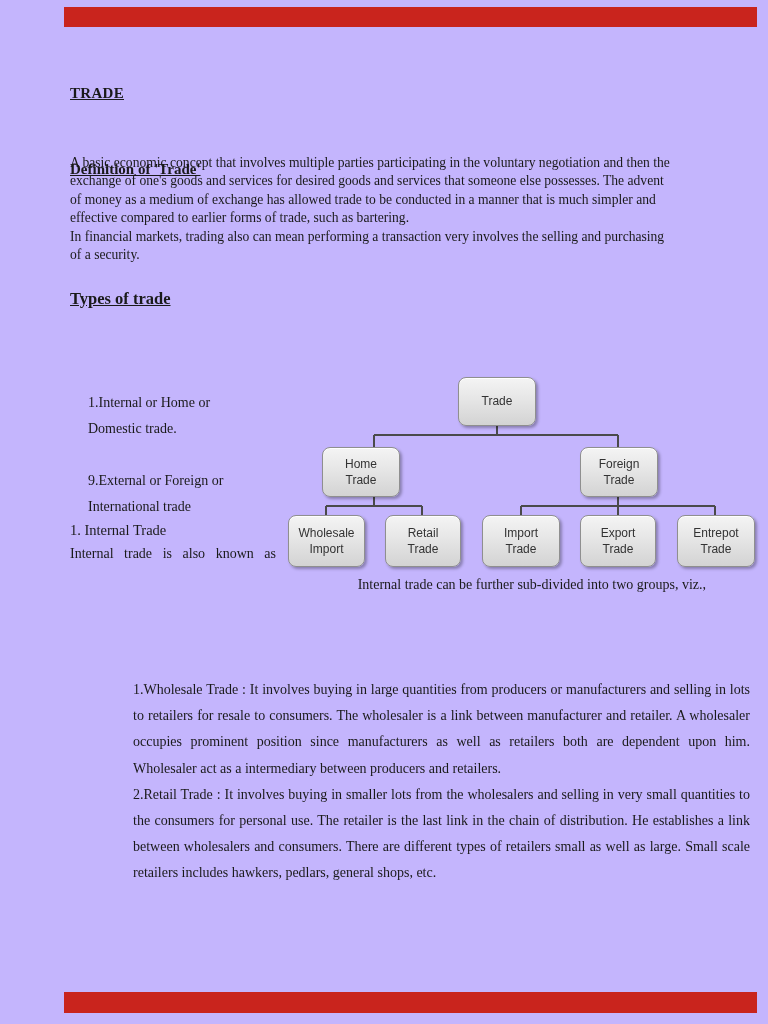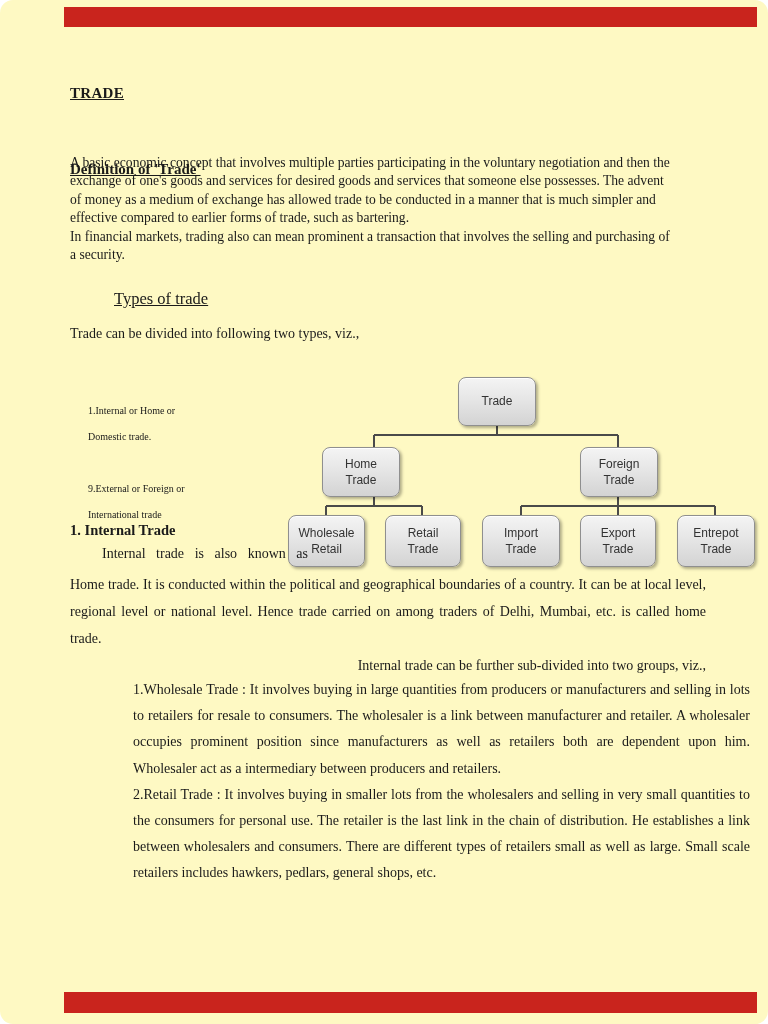--- a/index.html
+++ b/index.html
@@ -1,38 +1,37 @@
 <!DOCTYPE html>
 <html><head>
 <meta charset="utf-8">
 <style>
   html,body { margin:0; padding:0; background:#ffffff; }
   .page {
-    position:relative; width:768px; height:1024px; background:#fef9c3;
+    position:relative; width:768px; height:1024px; background:#c4b5fd;
     font-family:"Liberation Serif","DejaVu Serif",serif; color:#1a1a1a;
     overflow:hidden;
-    border-radius:13px;
   }
   .abs { position:absolute; }
   .redbar { position:absolute; left:64px; width:693px; height:20px; }
   .doc-title {
     left:70px; top:85px; font-size:15px; font-weight:bold;
     text-decoration:underline; letter-spacing:.3px;
   }
   .sub-heading {
     left:70px; font-size:15px; font-weight:bold; text-decoration:underline;
   }
   .def-par { left:70px; top:154px; width:604px; font-size:13.6px; line-height:18.4px; }
-  .types-heading { left:70px; top:289px; font-size:16.5px; font-weight:normal; text-decoration:underline;margin-left:44px; }
+  .types-heading { left:70px; top:289px; font-size:16.5px; font-weight:bold; text-decoration:underline; }
   .types-intro { left:70px; top:326px; font-size:14px; }
-  .types-list { left:88px; top:372px; font-size:10px; line-height:26px; white-space:pre-line; width:230px; }
-  .internal-heading { left:70px; top:522px; font-size:14.5px; font-weight:bold;text-align:center; }
+  .types-list { left:88px; top:364px; font-size:14px; line-height:26px; white-space:pre-line; width:230px; }
+  .internal-heading { left:70px; top:522px; font-size:14.5px; font-weight:normal;text-align:center; }
   .internal-intro {
     left:70px; top:546px; width:206px; font-size:14px;
-    text-align:justify; text-align-last:justify;margin-left:32px;
+    text-align:justify; text-align-last:justify;
   }
   .internal-body { left:70px; top:571px; width:636px; font-size:14px; line-height:27px; text-align:justify; }
   .internal-body .subintro { text-align:right; }
   .groups { left:88px; top:677px; width:617px; font-size:14px; line-height:26.2px; text-align:justify;margin-left:45px; }
 
   
   .diagram { left:283px; top:373px; width:472px; height:198px; }
   .connectors { position:absolute; left:0; top:0; }
   .node {
     position:absolute; display:flex; align-items:center; justify-content:center;
@@ -59,26 +58,25 @@
 
   <div class="redbar" style="top: 7px; background: rgb(201, 36, 29);"></div>
   <div class="redbar" style="top: 992px; height: 21px; background: rgb(201, 36, 29);"></div>
 
   <div class="abs doc-title">TRADE</div>
 
   <div class="abs sub-heading" style="top:129px;margin-top:32px;">Definition of 'Trade'</div>
 
   <div class="abs def-par">
     <div>A basic economic concept that involves multiple parties participating in the voluntary negotiation and then the exchange of one's goods and services for desired goods and services that someone else possesses. The advent of money as a medium of exchange has allowed trade to be conducted in a manner that is much simpler and effective compared to earlier forms of trade, such as bartering.</div>
-    <div>In financial markets, trading also can mean prominent a transaction that involves the selling and purchasing of a security.</div>
+    <div>In financial markets, trading also can mean performing a transaction very involves the selling and purchasing of a security.</div>
   </div>
 
   <div class="abs types-heading">Types of trade</div>
 
-  <div class="abs types-intro">Trade can be divided into following two types, viz.,</div>
 
   <div class="abs types-list">
     <div>1.Internal or Home or
 Domestic trade.</div>
     <div>9.External or Foreign or
 International trade</div>
   </div>
 
   <div class="abs diagram">
     <svg class="connectors" width="472" height="198" viewBox="0 0 472 198">
@@ -87,37 +85,36 @@
         <path d="M91 122 V133 M43 133 H139 M43 133 V142 M139 133 V142"></path>
         <path d="M335 122 V142 M238 133 H432 M238 133 V142 M432 133 V142"></path>
       </g>
     </svg>
     <div class="node n-trade">Trade</div>
     <div class="node n-home">Home
 Trade</div>
     <div class="node n-foreign">Foreign
 Trade</div>
     <div class="node n-wholesale">Wholesale
-Retail</div>
+Import</div>
     <div class="node n-retail">Retail
 Trade</div>
     <div class="node n-import">Import
 Trade</div>
     <div class="node n-export">Export
 Trade</div>
     <div class="node n-entrepot">Entrepot
 Trade</div>
   </div>
 
   <div class="abs internal-heading">1. Internal Trade</div>
 
   <div class="abs internal-intro">Internal trade is also known as</div>
 
   <div class="abs internal-body">
-    <div>Home trade. It is conducted within the political and geographical boundaries of a country. It can be at local level, regional level or national level. Hence trade carried on among traders of Delhi, Mumbai, etc. is called home trade.</div>
     <div class="subintro">Internal trade can be further sub-divided into two groups, viz.,</div>
   </div>
 
   <div class="abs groups">
     <div>1.Wholesale Trade : It involves buying in large quantities from producers or manufacturers and selling in lots to retailers for resale to consumers. The wholesaler is a link between manufacturer and retailer. A wholesaler occupies prominent position since manufacturers as well as retailers both are dependent upon him. Wholesaler act as a intermediary between producers and retailers.</div>
     <div>2.Retail Trade : It involves buying in smaller lots from the wholesalers and selling in very small quantities to the consumers for personal use. The retailer is the last link in the chain of distribution. He establishes a link between wholesalers and consumers. There are different types of retailers small as well as large. Small scale retailers includes hawkers, pedlars, general shops, etc.</div>
   </div>
 
 </div>
 

